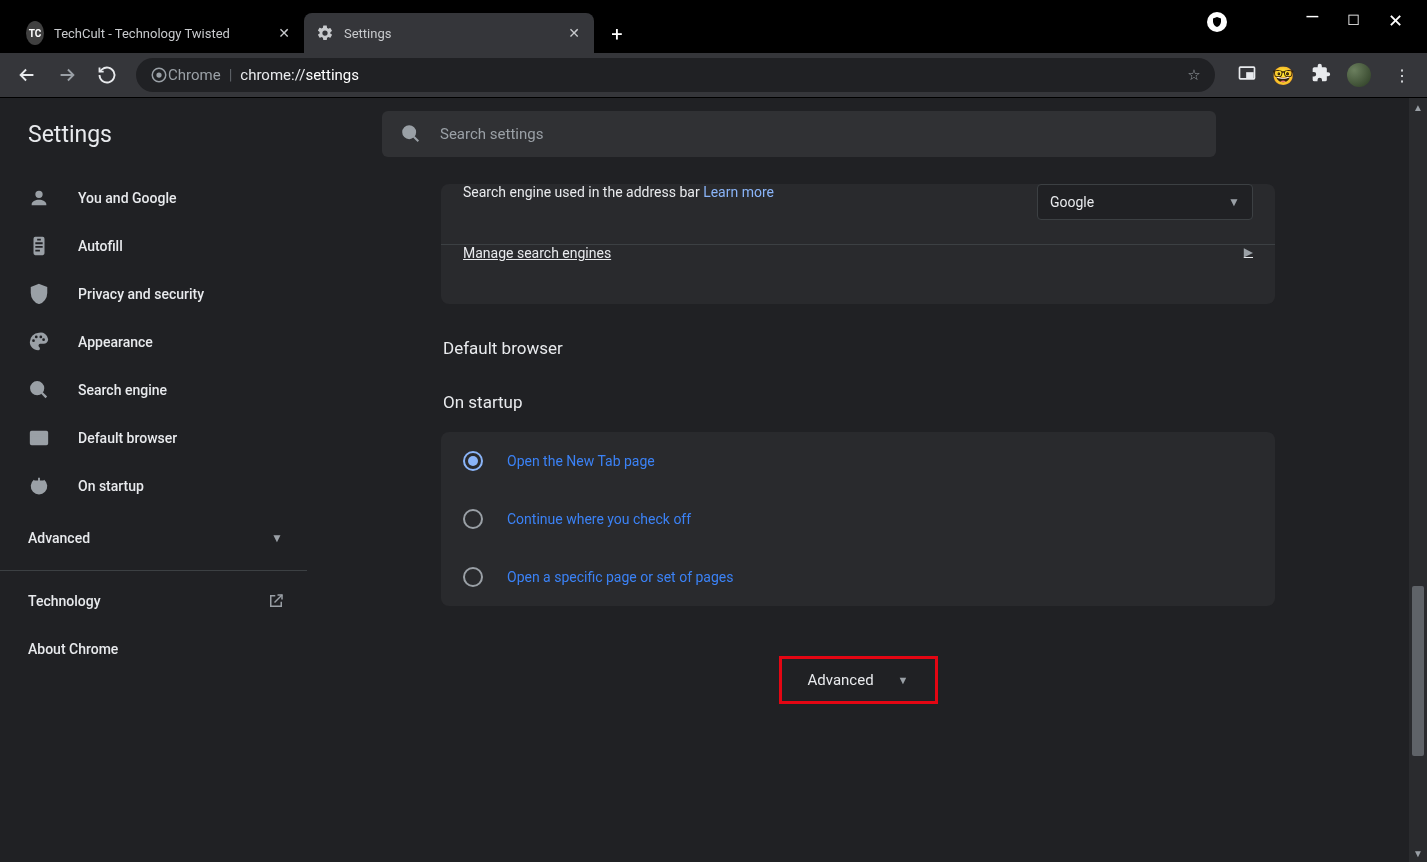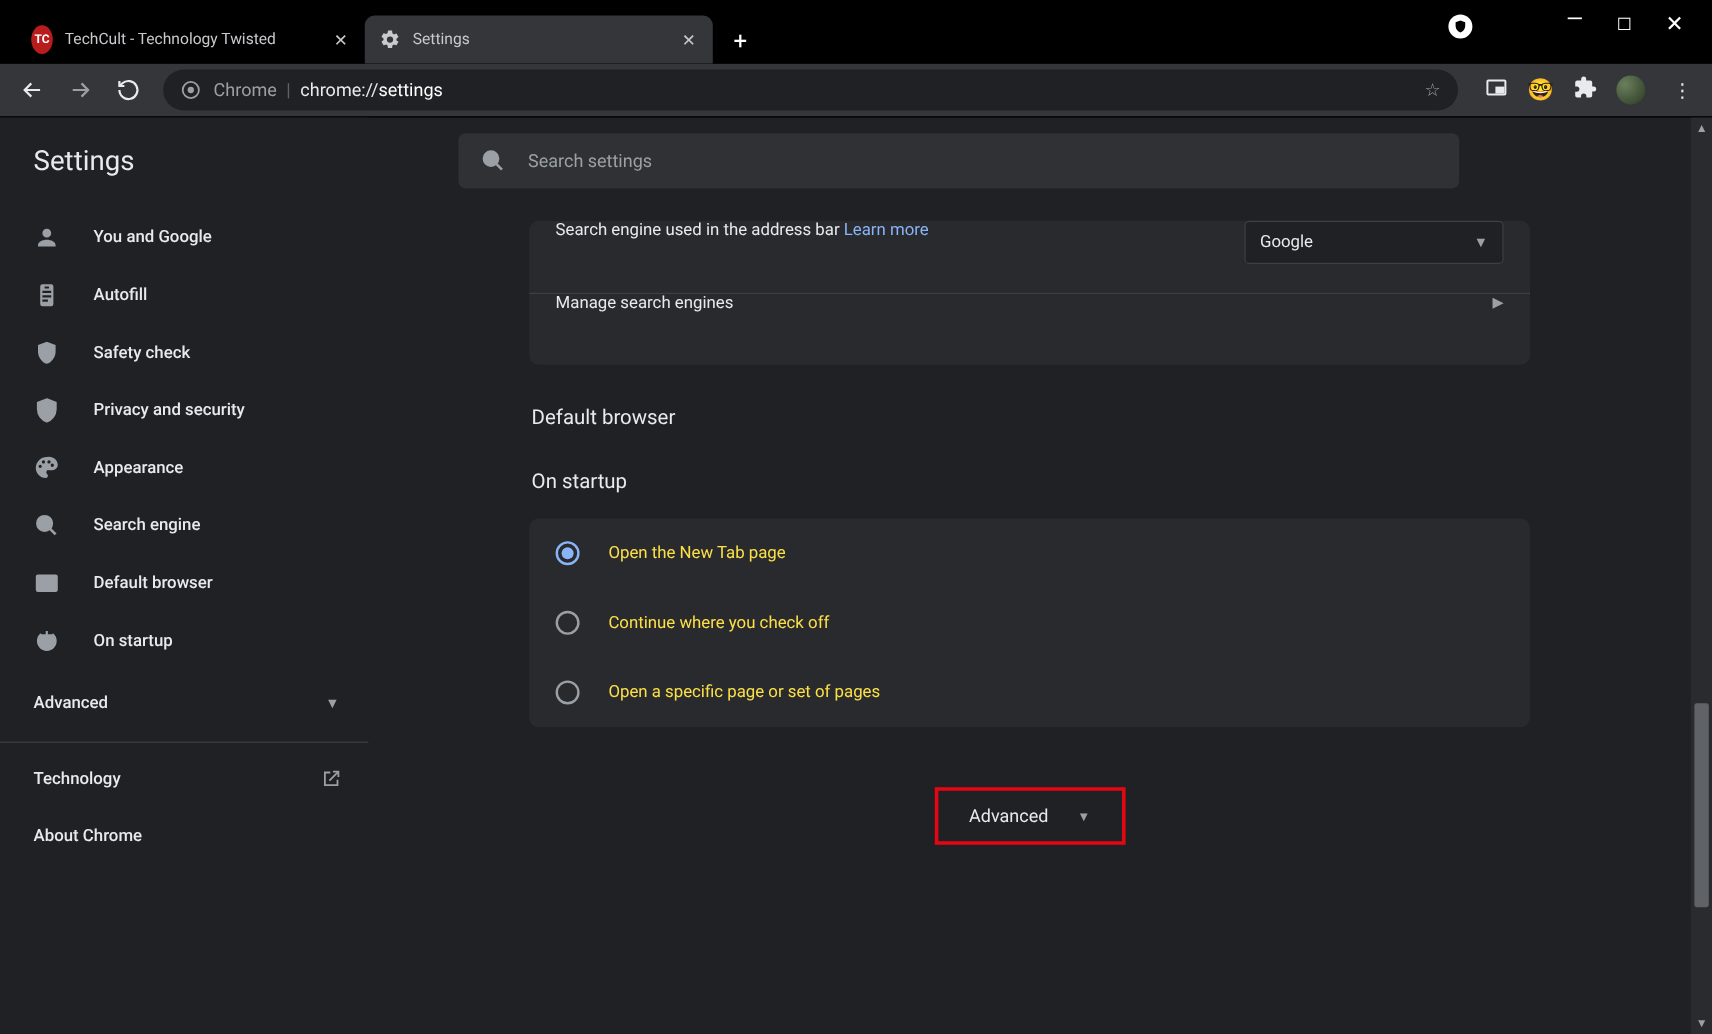--- a/index.html
+++ b/index.html
@@ -5,36 +5,36 @@
   * { box-sizing: border-box; margin: 0; padding: 0; font-family: 'Segoe UI', Roboto, Arial, sans-serif; }
   body { background: #000; color: #e8eaed; width: 1427px; height: 862px; overflow: hidden; }
 
   
   .titlebar { height: 53px; background: #000; display: flex; align-items: flex-end; position: relative; }
   .tabs { display: flex; align-items: flex-end; padding-left: 14px; gap: 0; }
   .tab { height: 40px; min-width: 290px; display: flex; align-items: center; padding: 0 12px; border-radius: 8px 8px 0 0; font-size: 13px; color: #c8cacd; position: relative; }
   .tab.inactive { background: transparent; }
   .tab.active { background: #35363a; }
   .tab .favicon { width: 18px; height: 18px; margin-right: 10px; display: flex; align-items: center; justify-content: center; border-radius: 50%; }
-  .tab .tc-favicon { background: #b91c1c; color: #fff; font-weight: bold; font-size: 10px; padding:12px 2px; }
+  .tab .tc-favicon { background: #404040; color: #fff; font-weight: bold; font-size: 10px; padding:12px 2px; }
   .tab .gear-favicon svg { width: 18px; height: 18px; fill: #c8cacd; }
   .tab .tab-title { flex: 1; white-space: nowrap; overflow: hidden; text-overflow: ellipsis; }
   .tab .tab-close { width: 16px; height: 16px; display:flex; align-items:center; justify-content:center; color: #c8cacd; font-size: 14px; }
   .newtab { width: 30px; height: 30px; display:flex; align-items:center; justify-content:center; color:#fff; font-size: 20px; margin-left: 8px; margin-bottom: 4px; }
   .win-controls { position: absolute; right: 0; top: 0; height: 40px; display:flex; align-items:center; gap: 28px; padding: 0 24px; color:#fff; }
   .win-controls span { font-size: 14px; }
   .brave-icon { position:absolute; right: 200px; top: 12px; width:20px; height:20px; background:#fff; border-radius:50%; display:flex; align-items:center; justify-content:center; }
   .brave-icon svg { width:12px; height:12px; fill:#000; }
 
   
   .toolbar { height: 44px; background: #35363a; display:flex; align-items:center; padding: 0 10px; gap: 6px; }
   .toolbar .nav-btn { width: 34px; height: 34px; display:flex; align-items:center; justify-content:center; color:#9aa0a6; }
   .toolbar .nav-btn.enabled { color:#e8eaed; }
   .omnibox { flex: 1; height: 34px; background:#202124; border-radius: 17px; display:flex; align-items:center; padding: 0 14px; margin: 0 6px; color:#9aa0a6; font-size: 15px; }
-  .omnibox .chrome-chip { color:#9aa0a6; margin-left: 10px; }
+  .omnibox .chrome-chip { color:#9aa0a6; }
   .omnibox .sep { margin: 0 8px; color:#5f6368; }
   .omnibox .url-path { color:#e8eaed; }
   .omnibox .url-path .highlight { color:#fff; }
   .omnibox .star { margin-left:auto; color:#9aa0a6; }
   .ext-icons { display:flex; align-items:center; gap: 16px; padding: 0 10px; }
   .ext-icons .avatar { width:24px; height:24px; border-radius:50%; background: radial-gradient(circle at 30% 30%, #6b7f5e, #2a3a22); }
   .menu-dots { width: 30px; display:flex; align-items:center; justify-content:center; color:#e8eaed; }
 
   
   .page { display:flex; height: calc(862px - 97px); background:#202124; border-top:1px solid #000; }
@@ -60,28 +60,28 @@
   .search-box { width: 834px; height: 46px; background:#303134; border-radius: 6px; display:flex; align-items:center; padding: 0 18px; gap: 18px; }
   .search-box svg { width: 22px; height:22px; fill:#9aa0a6; }
   .search-box input { flex:1; background:transparent; border:0; outline:0; color:#e8eaed; font-size:15px; }
   .search-box input::placeholder { color:#9aa0a6; }
 
   .content { flex:1; overflow-y:hidden; padding: 14px 0 30px 0; display:flex; justify-content:center; }
   .content-inner { width: 834px; }
 
   .card { background:#292a2d; border-radius: 8px; }
   .card-row { min-height: 60px; display:flex; align-items:flex-start; padding: 0 22px; color:#e8eaed; font-size:14px; justify-content:space-between; }
-  .card-row + .card-row { border-top:1px solid #3c4043; }
+  .card-row + .card-row { border-top:1px solid #3c4043;text-decoration:underline; }
   .learn-more { color:#8ab4f8; }
   .select-box { width: 216px; height: 36px; background:#202124; border:1px solid #3c4043; border-radius:4px; display:flex; align-items:center; justify-content:space-between; padding: 0 12px; color:#e8eaed; font-size:14px; }
   .chev { color:#9aa0a6; font-size:12px; }
 
   .section-title { font-size: 17px; color:#e8eaed; margin: 34px 0 20px 2px; font-weight:400; }
 
-  .radio-row { height: 58px; display:flex; align-items:center; padding: 0 22px; gap: 24px; color:#fde047; font-size:14px; }
+  .radio-row { height: 58px; display:flex; align-items:center; padding: 0 22px; gap: 24px; color:#3b82f6; font-size:14px; }
   .radio { width: 20px; height: 20px; border: 2px solid #9aa0a6; border-radius:50%; display:flex; align-items:center; justify-content:center; }
   .radio.checked { border-color:#8ab4f8; }
   .radio.checked .dot { width:10px; height:10px; border-radius:50%; background:#8ab4f8; }
 
   .advanced-btn-wrap { display:flex; justify-content:center; margin-top: 50px; }
   .advanced-btn { border: 3px solid #e30613; padding: 12px 26px; display:flex; align-items:center; gap: 24px; color:#e8eaed; font-size:15px; }
   .advanced-btn .tri { font-size:11px; color:#9aa0a6; }
 </style>
 </head>
 <body>
@@ -166,26 +166,20 @@
         <svg viewBox="0 0 24 24">
             <path d="M12 12a4 4 0 1 0-4-4 4 4 0 0 0 4 4zm0 2c-4 0-8 2-8 5v1h16v-1c0-3-4-5-8-5z"></path>
           </svg>
         <span>You and Google</span>
       </div>
       <div class="side-item">
         <svg viewBox="0 0 24 24">
             <path d="M16 2H8a2 2 0 0 0-2 2v16a2 2 0 0 0 2 2h8a2 2 0 0 0 2-2V4a2 2 0 0 0-2-2zm-2 4h-4V4h4z M8 8h8v2H8zm0 4h8v2H8zm0 4h5v2H8z"></path>
           </svg>
         <span>Autofill</span>
-      </div>
-      <div class="side-item">
-        <svg viewBox="0 0 24 24">
-            <path d="M12 2l8 3v6c0 5-3.5 9.7-8 11-4.5-1.3-8-6-8-11V5zM10.5 14.5l-2.5-2.5 1.4-1.4 1.1 1.1 3.6-3.6 1.4 1.4z"></path>
-          </svg>
-        <span>Safety check</span>
       </div>
       <div class="side-item">
         <svg viewBox="0 0 24 24" fill="none" stroke="#9aa0a6" stroke-width="2">
             <path d="M12 2l8 3v6c0 5-3.5 9.7-8 11-4.5-1.3-8-6-8-11V5l8-3z"></path>
           </svg>
         <span>Privacy and security</span>
       </div>
       <div class="side-item">
         <svg viewBox="0 0 24 24">
             <path d="M12 2A10 10 0 0 0 2 12c0 5 4 9 9 9a2 2 0 0 0 2-2 2 2 0 0 0-.6-1.4A2 2 0 0 1 14 14h3a5 5 0 0 0 5-5 8 8 0 0 0-10-7zM6 12a1.5 1.5 0 1 1 1.5-1.5A1.5 1.5 0 0 1 6 12zm3-4a1.5 1.5 0 1 1 1.5-1.5A1.5 1.5 0 0 1 9 8zm5 0a1.5 1.5 0 1 1 1.5-1.5A1.5 1.5 0 0 1 14 8zm3 3a1.5 1.5 0 1 1 1.5-1.5A1.5 1.5 0 0 1 17 11z"></path>

